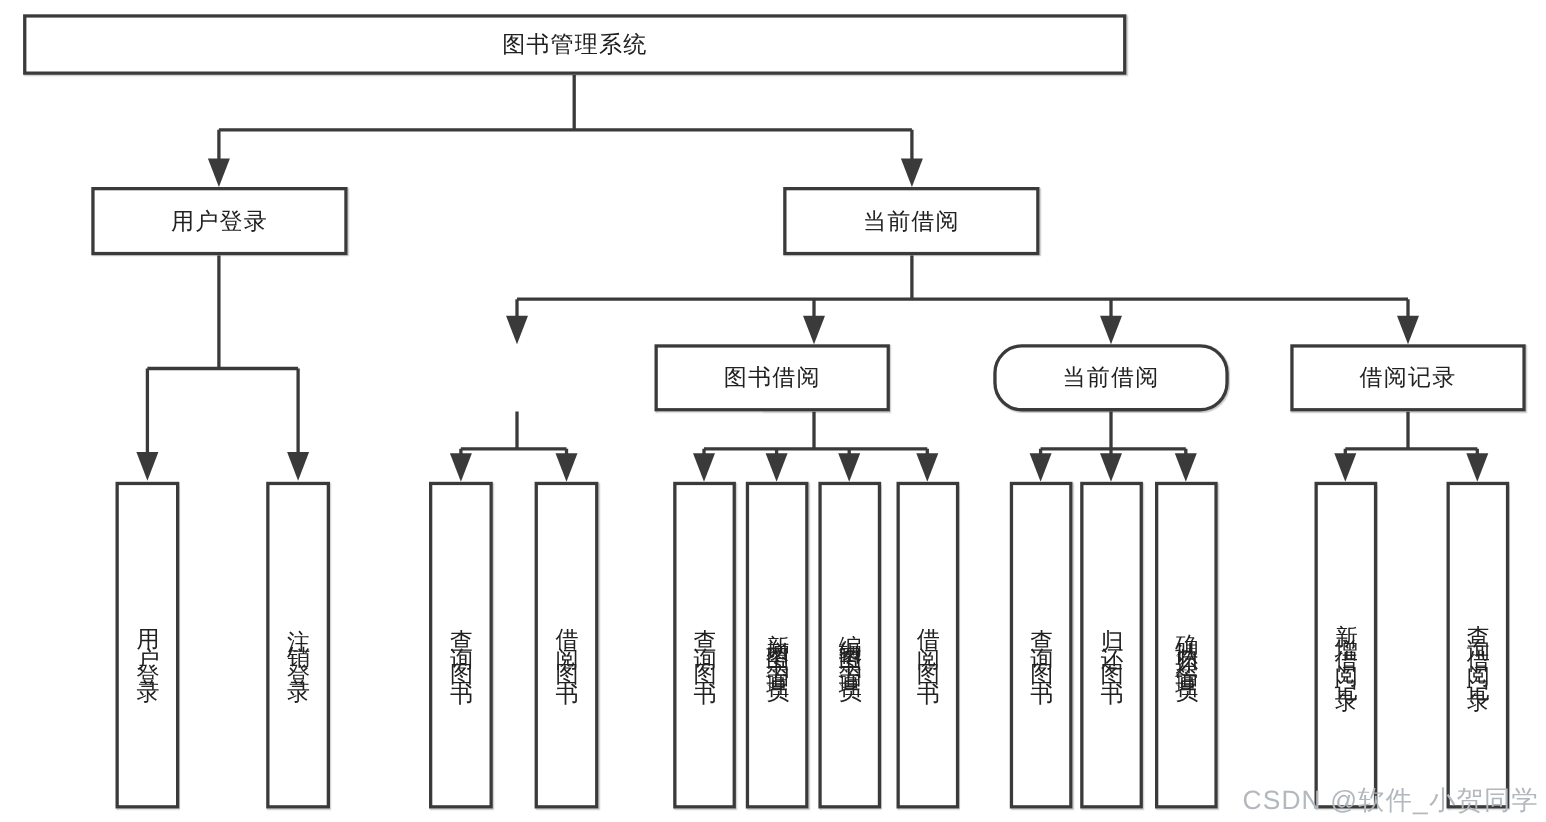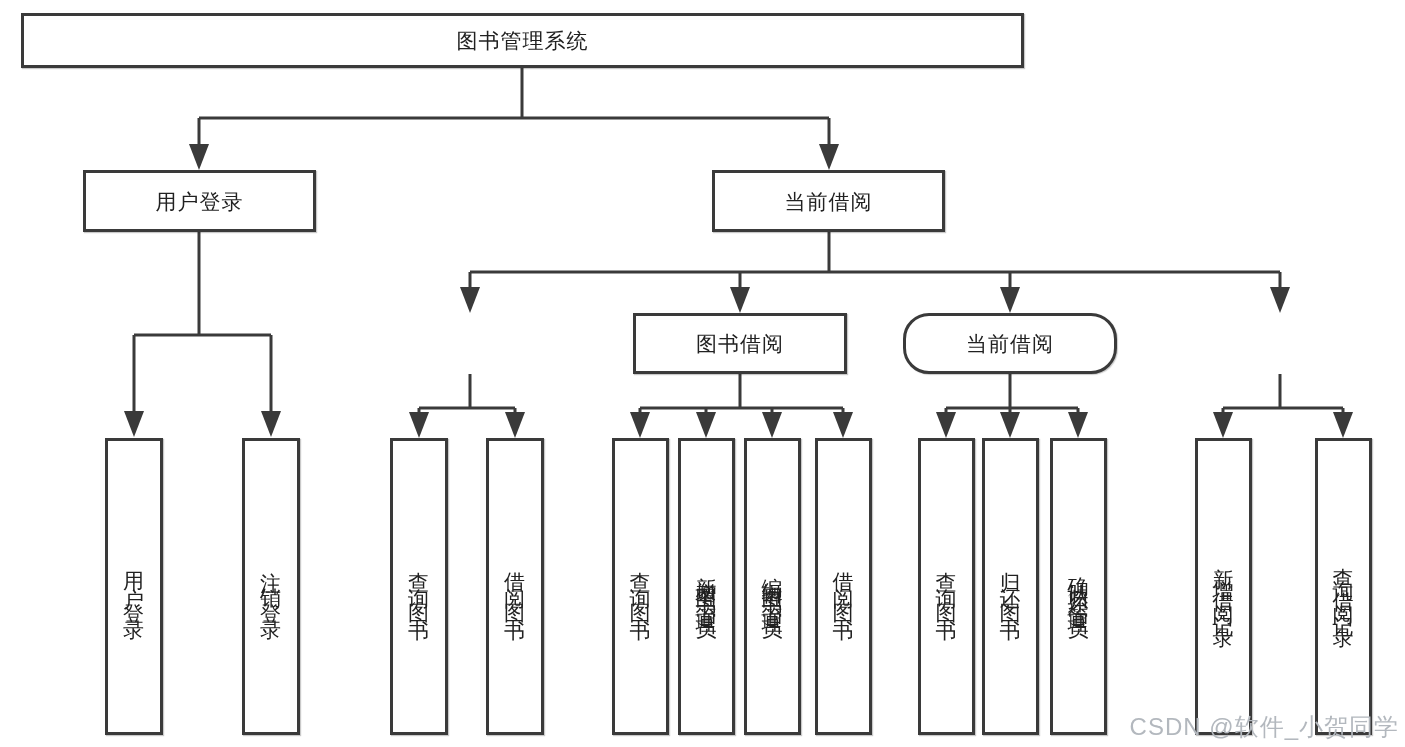--- a/index.html
+++ b/index.html
@@ -120,25 +120,28 @@
     <span>图书管理系统</span>
   </div>
 
   <div class="node hbox" style="left:83px;top:170px;width:233px;height:62px;">
     <span>用户登录</span>
   </div>
   <div class="node hbox" style="left:712px;top:170px;width:233px;height:62px;">
     <span>当前借阅</span>
   </div>
 
-  <div class="node hbox" style="left:633px;top:313px;width:214px;height:61px;">
+  <div class="node hbox" style="left:595px;top:313px;width:214px;height:61px;">
     <span>图书借阅</span>
   </div>
   <div class="node hbox" style="left:903px;top:313px;width:214px;height:61px;border-radius:26px;">
     <span>当前借阅</span>
+  </div>
+  <div class="node hbox" style="left:1173px;top:313px;width:214px;height:61px;">
+    <span>借阅记录</span>
   </div>
 
   <div class="node vbox v4" style="left:105px;top:438px;width:58px;height:297px;">
     <span>用户登录</span>
   </div>
   <div class="node vbox v4" style="left:242px;top:438px;width:58px;height:297px;">
     <span>注销登录</span>
   </div>
 
   <div class="node vbox v4" style="left:390px;top:438px;width:58px;height:297px;">

